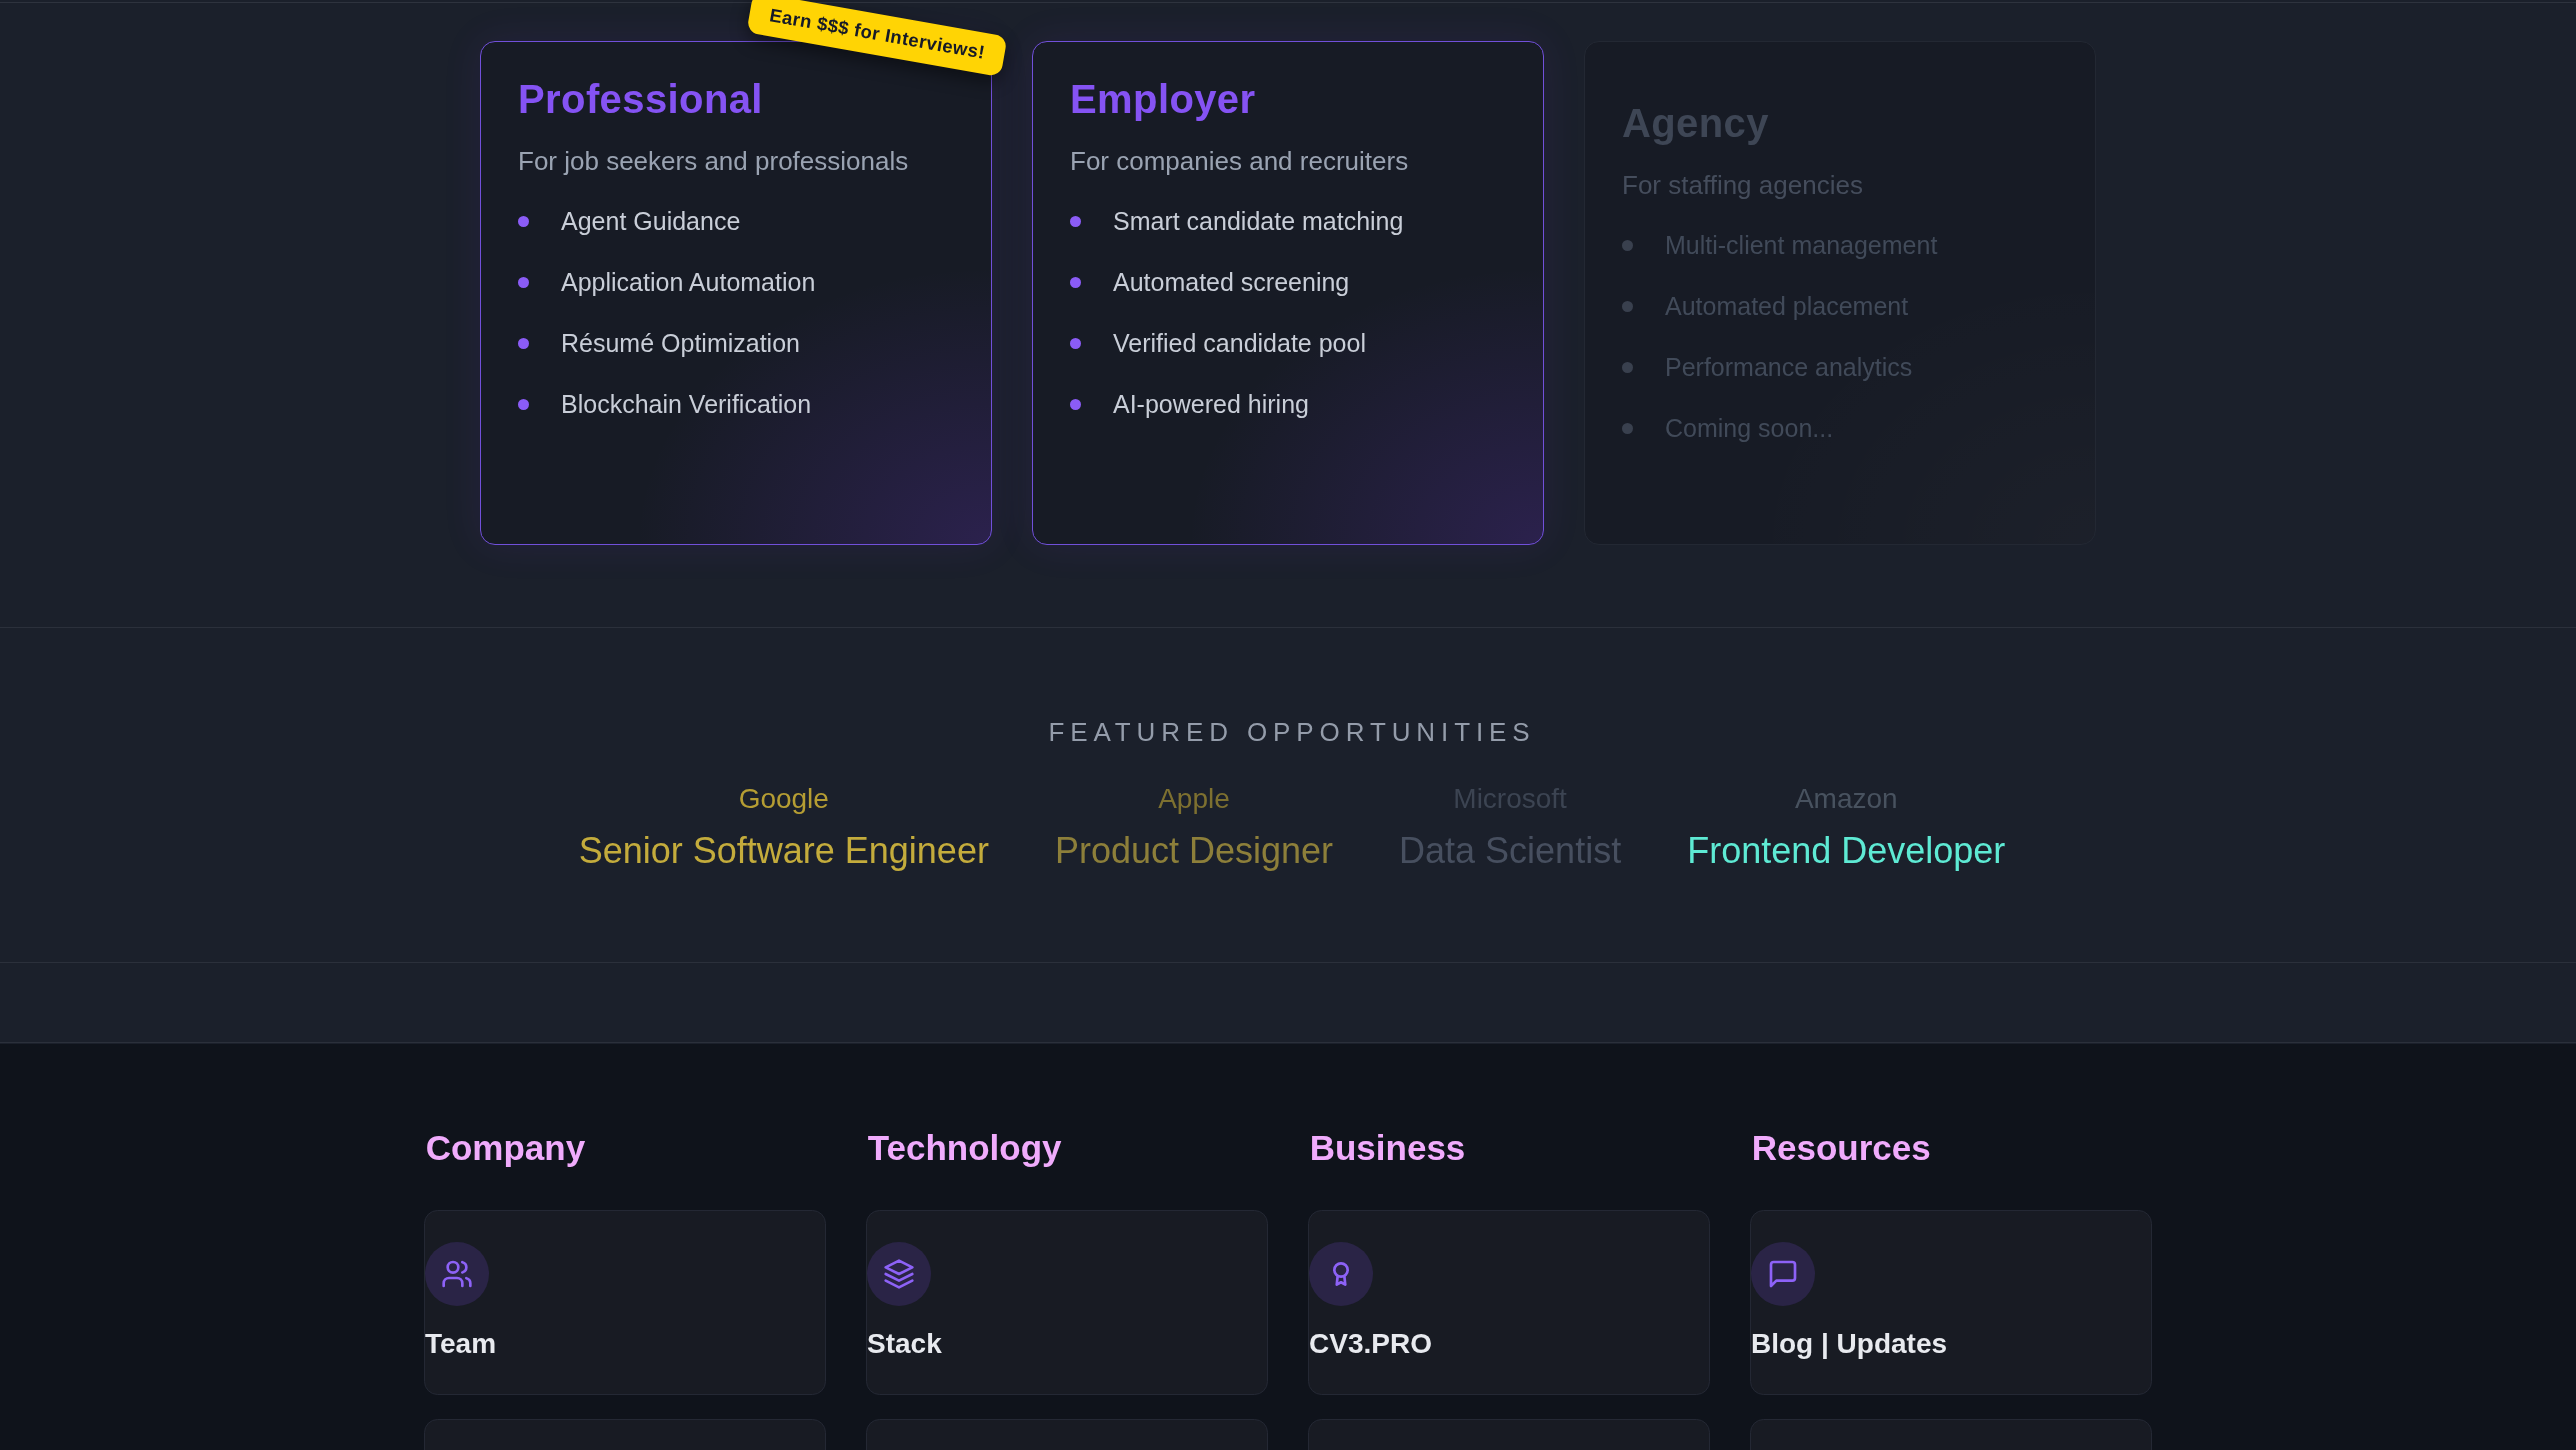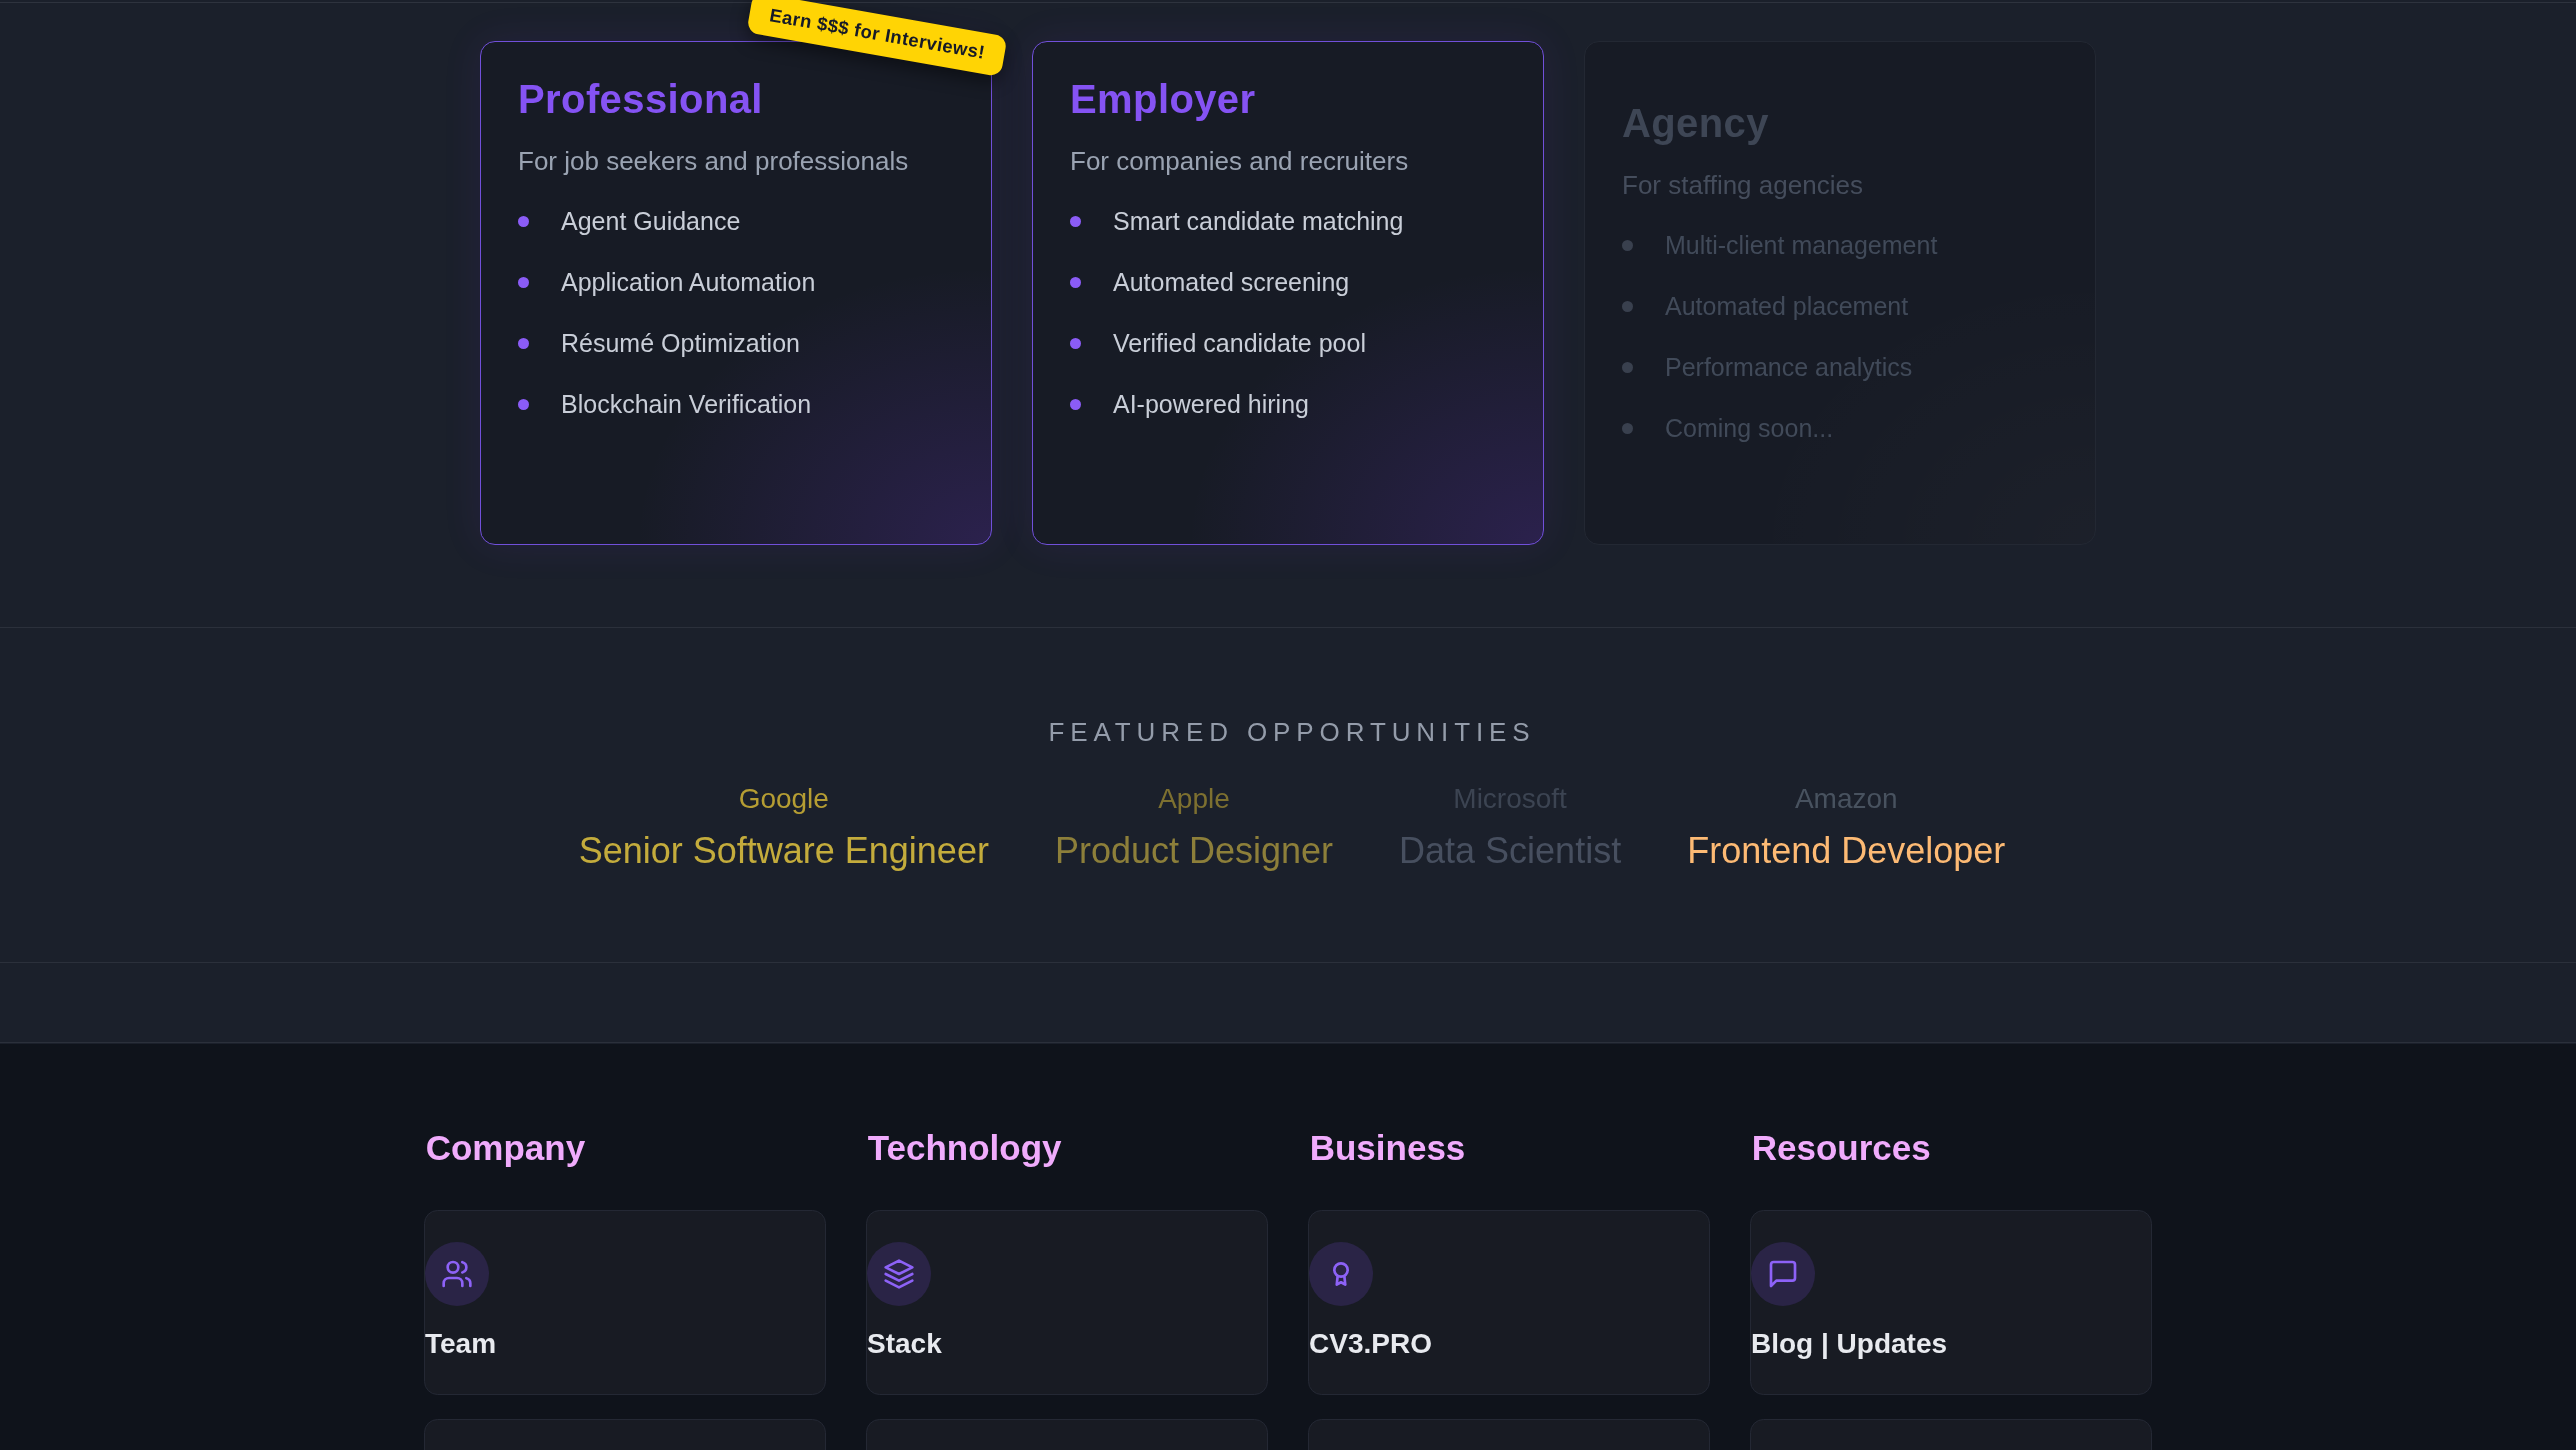--- a/index.html
+++ b/index.html
@@ -171,21 +171,21 @@
       <div class="fe-item">
         <div class="fe-company" style="color: rgb(125, 112, 48);">Apple</div>
         <div class="fe-role" style="color: rgb(141, 127, 58);">Product Designer</div>
       </div>
       <div class="fe-item">
         <div class="fe-company" style="color: rgb(60, 68, 82);">Microsoft</div>
         <div class="fe-role" style="color: rgb(71, 79, 95);">Data Scientist</div>
       </div>
       <div class="fe-item">
         <div class="fe-company" style="color: rgb(72, 82, 95);">Amazon</div>
-        <div class="fe-role" style="color: #fdba74;">Frontend Developer</div>
+        <div class="fe-role" style="color: #5eead4;">Frontend Developer</div>
       </div>
     </div>
   </section>
 
   <div class="band"></div>
 
   <footer class="footer">
     <div class="cols">
 
       <div class="col">

